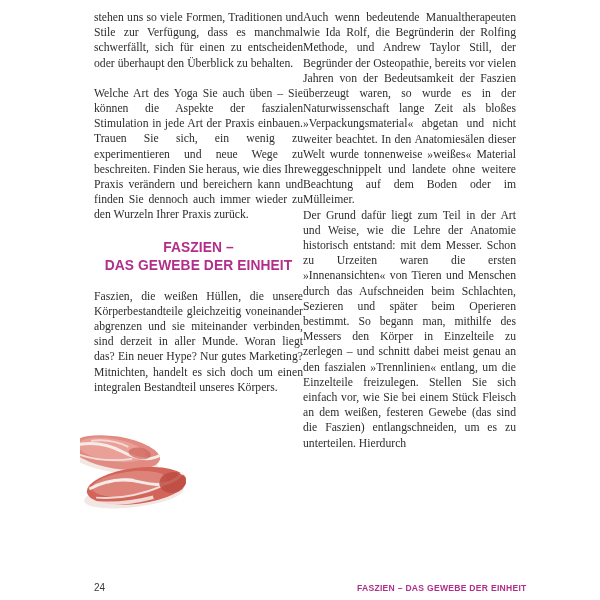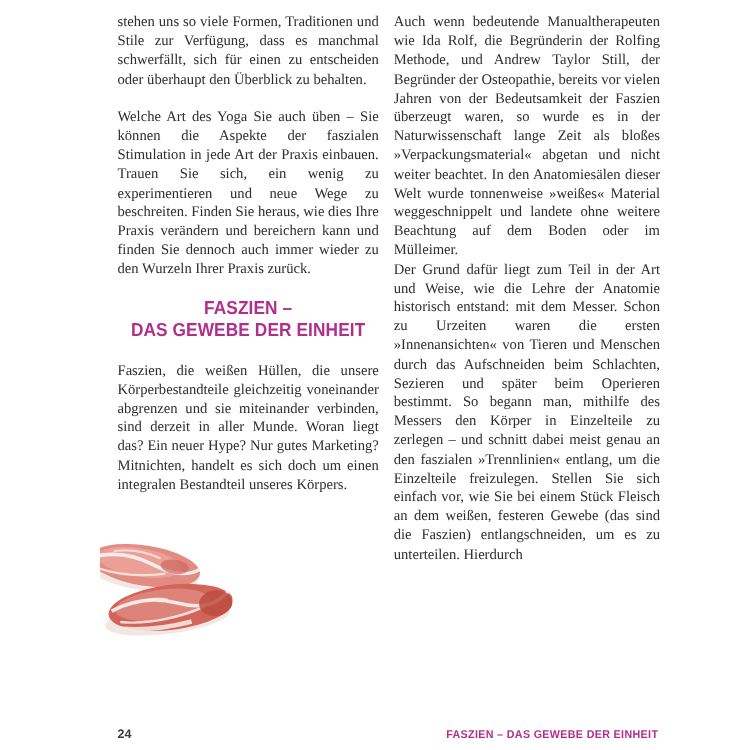--- a/index.html
+++ b/index.html
@@ -11,21 +11,21 @@
     --streak:#f7efec;
   }
   *{box-sizing:border-box;}
   html,body{margin:0;padding:0;}
   body{
     width:600px;height:600px;background:#ffffff;
     font-family:"Liberation Serif","DejaVu Serif",serif;
     color:#2f2d2d;overflow:hidden;
   }
   .page{position:relative;width:600px;height:600px;padding:10px 72px 0 94px;}
-  .columns{display:flex;gap:12px;}
+  .columns{display:flex;}
   .col-left{width:209px;flex:none;}
   .col-right{width:213px;flex:none;}
   .body-par{
     font-size:11.7px;line-height:15.2px;text-align:justify;
     margin:0 0 15px 0;hyphens:auto;-webkit-hyphens:auto;
   }
   .col-right .body-par{margin:0;}
   .section-heading{
     font-family:"Liberation Sans","DejaVu Sans",sans-serif;
     font-weight:700;font-size:15px;line-height:18.5px;
@@ -38,21 +38,21 @@
   .meat-img{width:106px;height:114px;flex:none;margin-left:-14px;}
   .figure-caption{
     font-size:9.8px;line-height:12.9px;color:#a59b9a;
     margin:2px 0 0 5px;text-align:left;
   }
   .footer{
     position:absolute;left:94px;right:73px;bottom:7px;
     display:flex;justify-content:space-between;align-items:baseline;
     font-family:"Liberation Sans","DejaVu Sans",sans-serif;
   }
-  .page-number{font-size:10px;color:#3b3939;font-weight:700;}
+  .page-number{font-size:10px;color:#3b3939;font-weight:400;}
   .running-title{
     font-size:9px;font-weight:700;letter-spacing:0.3px;
     color:var(--accent);transform:scaleX(0.95);transform-origin:right;
   }
 </style>
 </head>
 <body style="background: rgb(255, 255, 255);">
 
 <div class="page">
   <div class="columns">

